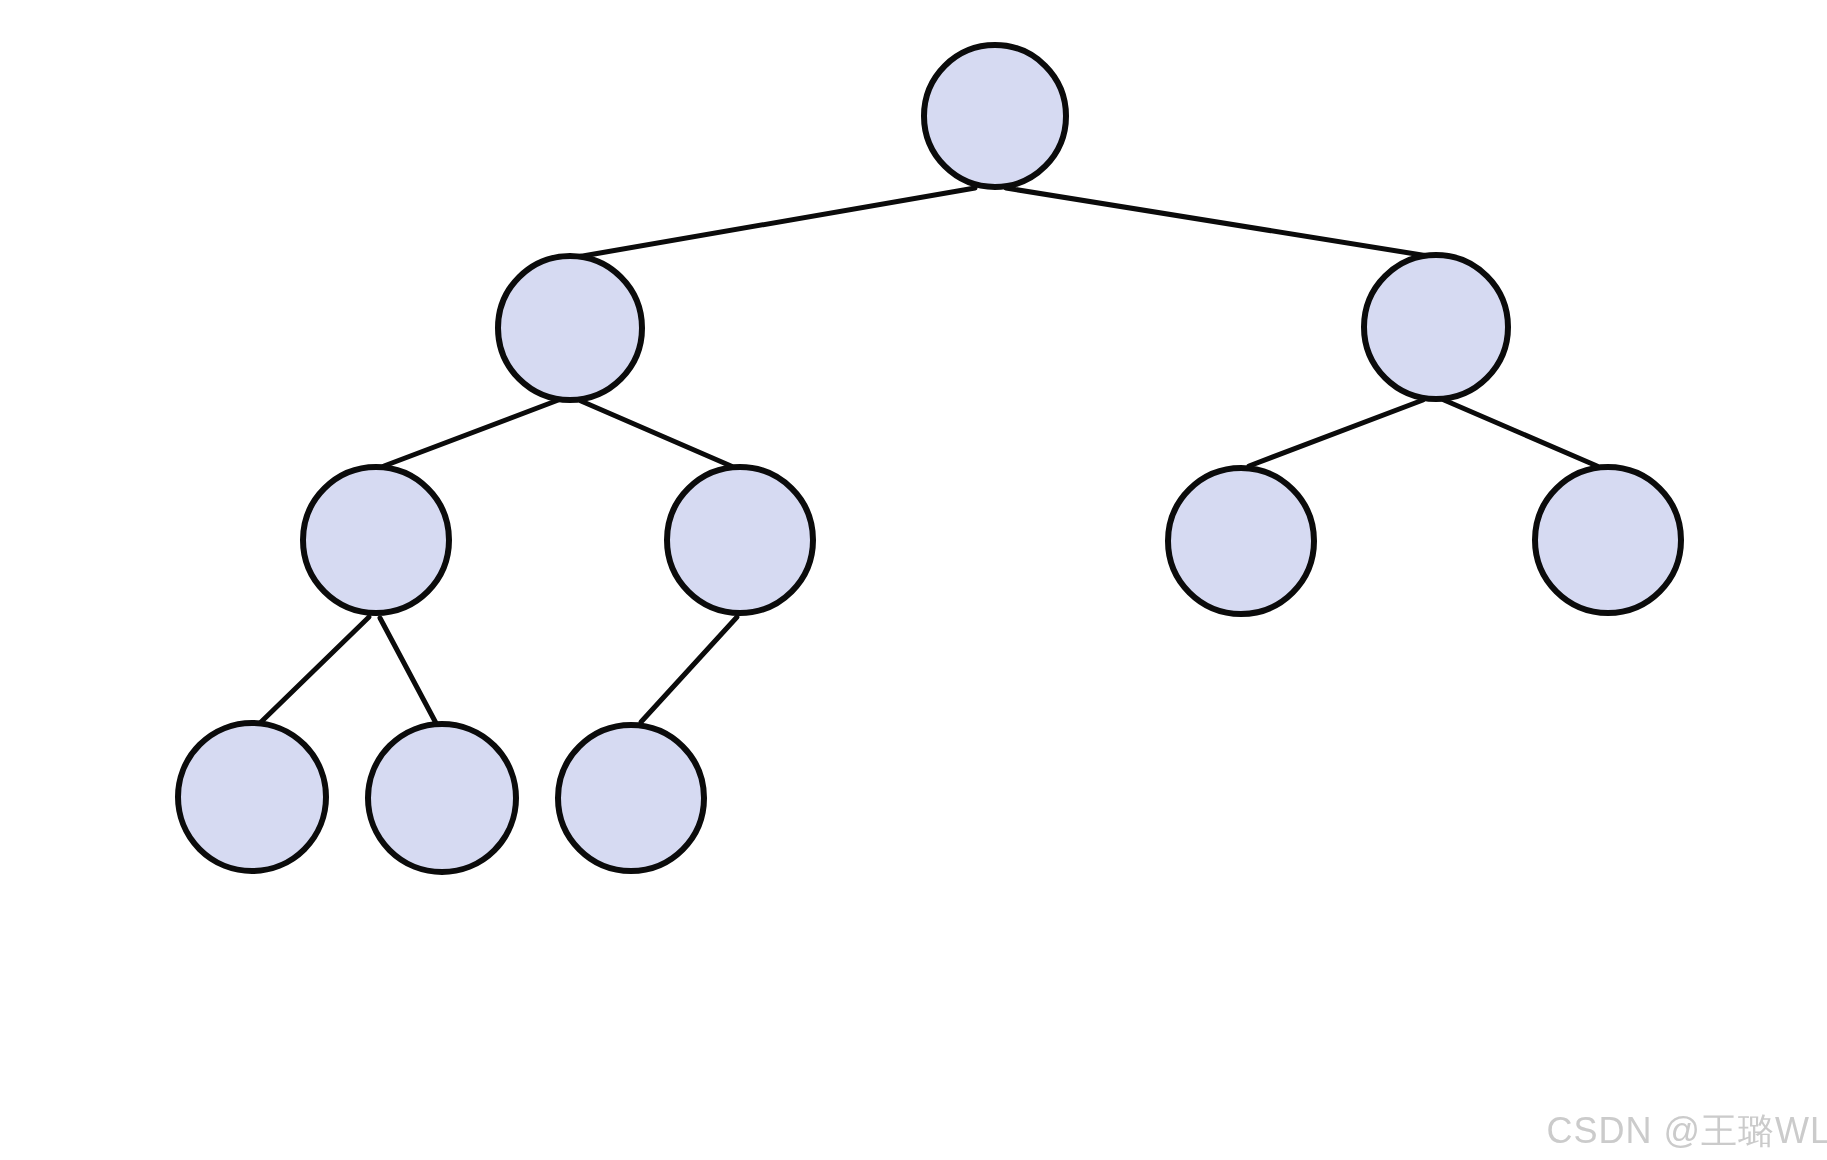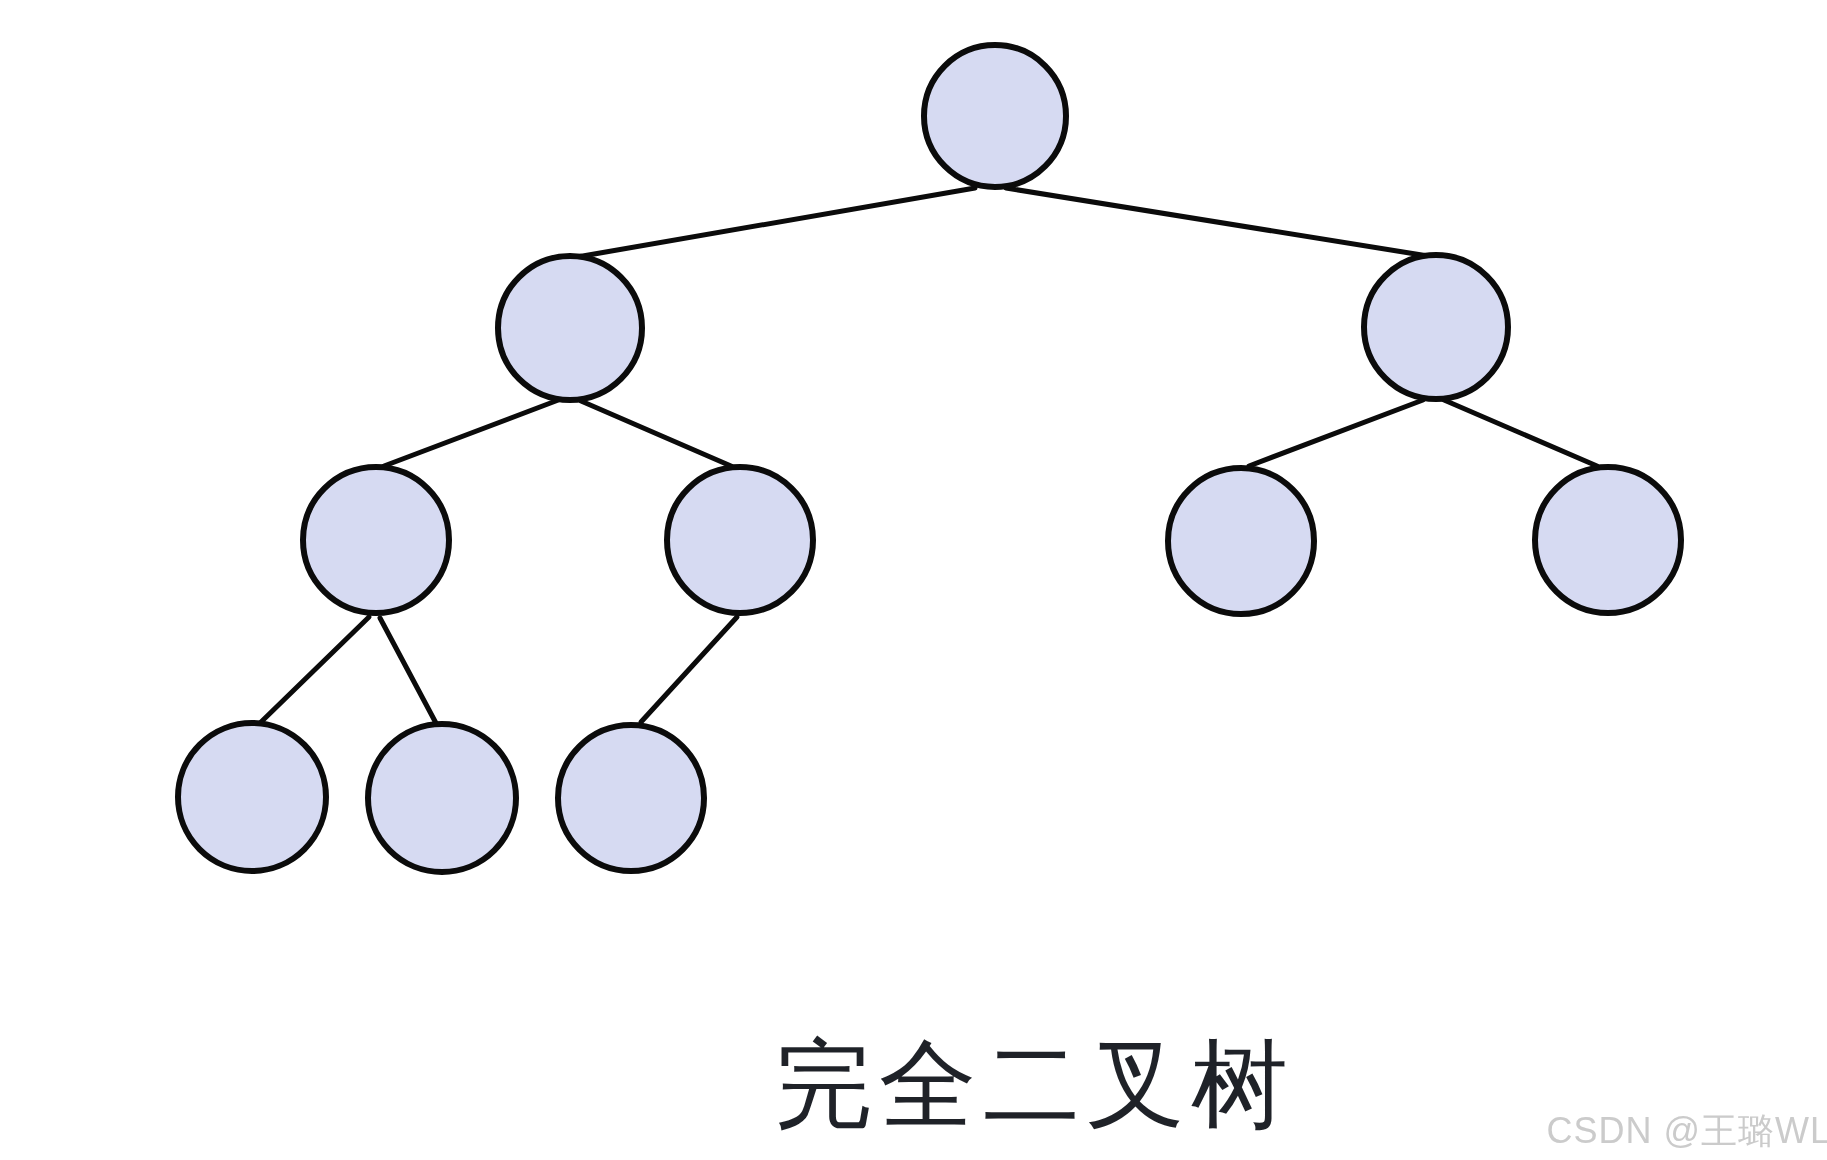--- a/index.html
+++ b/index.html
@@ -62,16 +62,15 @@
       <circle cx="1436" cy="327" r="72" fill="#d6daf2" stroke="#0b0b0b" stroke-width="6"></circle>
       <circle cx="376" cy="540" r="73" fill="#d6daf2" stroke="#0b0b0b" stroke-width="6"></circle>
       <circle cx="740" cy="540" r="73" fill="#d6daf2" stroke="#0b0b0b" stroke-width="6"></circle>
       <circle cx="1241" cy="541" r="73" fill="#d6daf2" stroke="#0b0b0b" stroke-width="6"></circle>
       <circle cx="1608" cy="540" r="73" fill="#d6daf2" stroke="#0b0b0b" stroke-width="6"></circle>
       <circle cx="252" cy="797" r="74" fill="#d6daf2" stroke="#0b0b0b" stroke-width="6"></circle>
       <circle cx="442" cy="798" r="74" fill="#d6daf2" stroke="#0b0b0b" stroke-width="6"></circle>
       <circle cx="631" cy="798" r="73" fill="#d6daf2" stroke="#0b0b0b" stroke-width="6"></circle>
     </svg>
 
-  <div class="caption" style="color: rgb(31, 34, 40);">完全二叉树</div>
 
   <div class="watermark" style="color: rgb(203, 203, 203);">CSDN @王璐WL</div>
 </div>
 
 </body></html>

